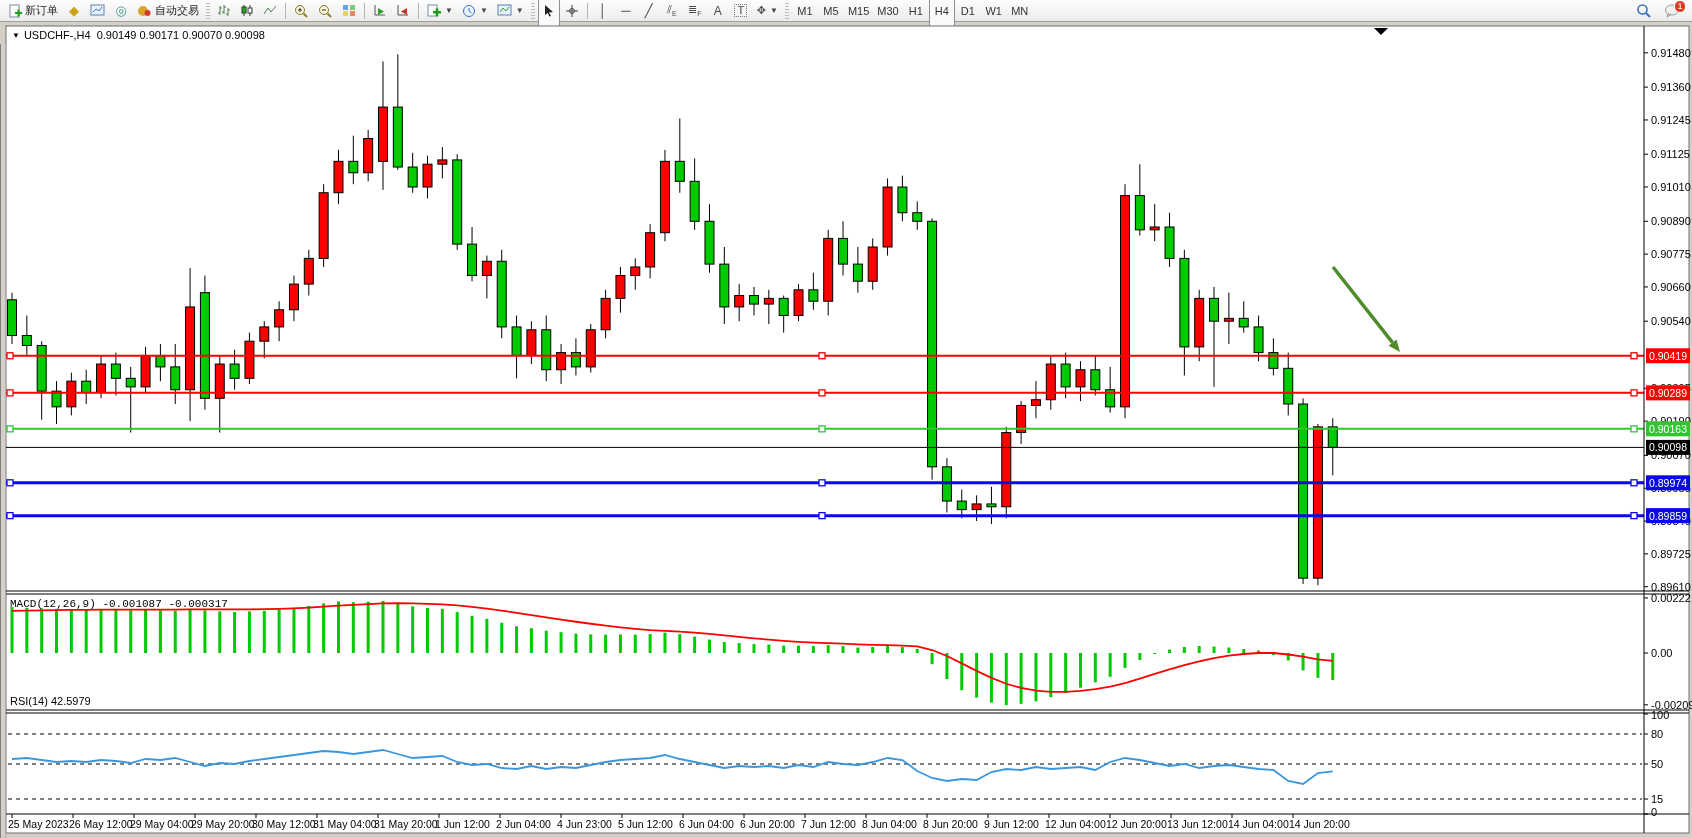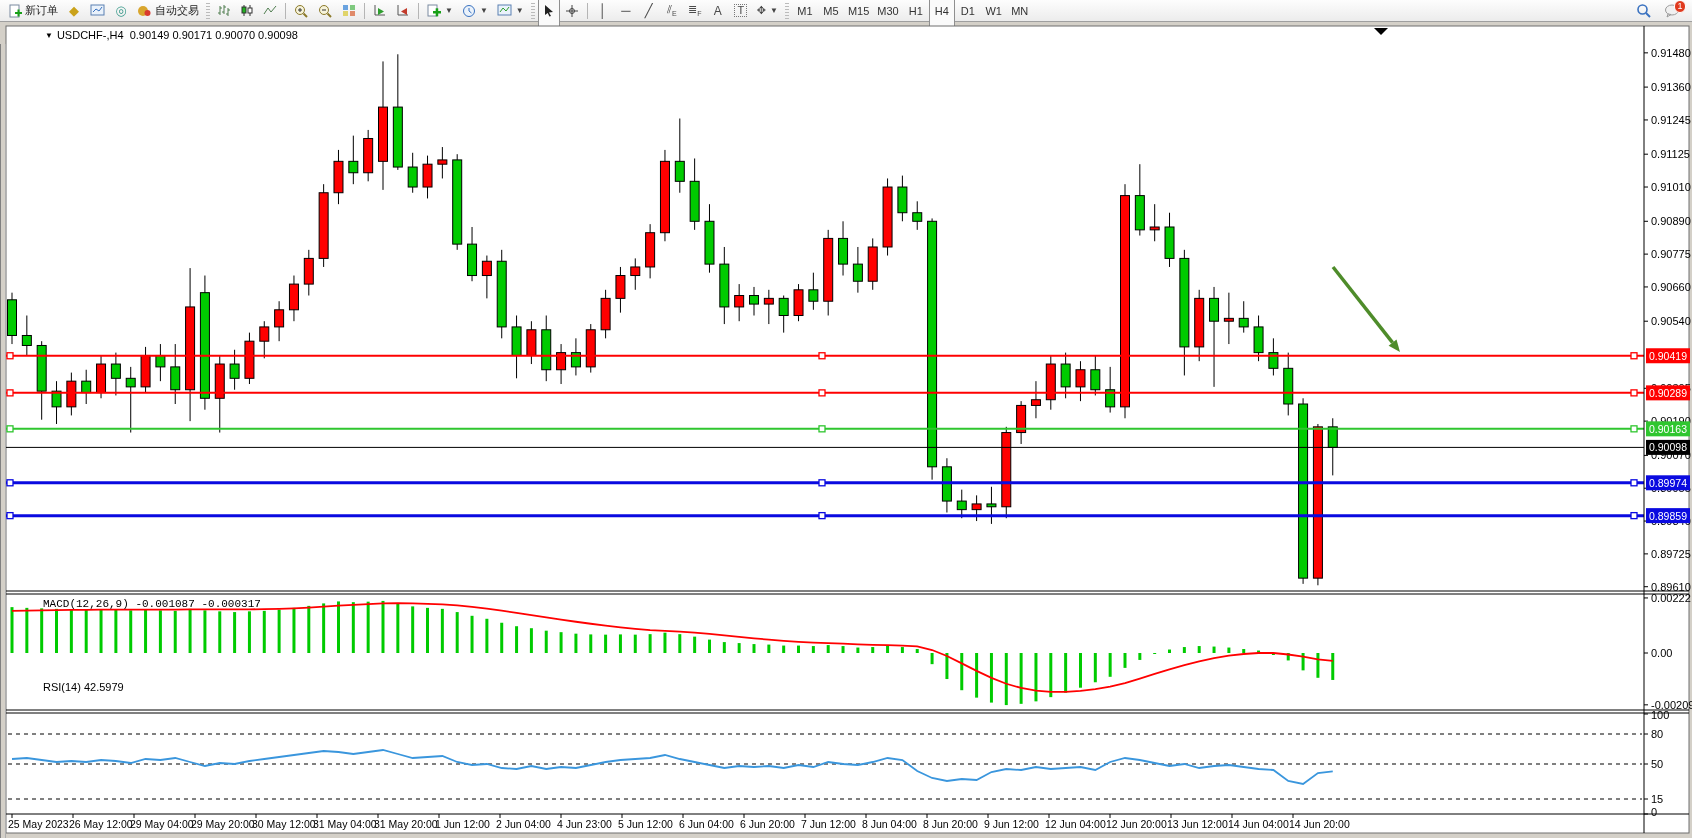--- a/index.html
+++ b/index.html
@@ -20,25 +20,25 @@
   .caret { font-size:8px; color:#444; margin-left:1px; }
   .glyph { font-size:13px; line-height:1; color:#4a4a4a; }
   #spacer { flex:1; }
   #chat-wrap { position:relative; width:24px; height:20px; display:flex; align-items:center; justify-content:center;}
   #chat-badge { position:absolute; right:-2px; top:-1px; background:#e03a1e; color:#fff;
     border-radius:7px; font-size:9px; line-height:11px; min-width:12px; text-align:center;
     border:1px solid #fff; }
   
   #chart-area { position:absolute; left:0; top:22px; width:1692px; height:816px; }
   #chart-svg { position:absolute; left:0; top:0; }
-  .ovl { position:absolute; font-size:11px; color:#000; white-space:pre; pointer-events:none;margin-left:33px; }
+  .ovl { position:absolute; font-size:11px; color:#000; white-space:pre; pointer-events:none; }
   #symbol-title { left:12px; top:7px; }
   #symbol-title .tri { font-size:8px; vertical-align:1px; margin-right:4px; }
   #macd-label { left:10px; top:576px;font-family:Liberation Mono, monospace; }
-  #rsi-label { left:10px; top:659px; }
+  #rsi-label { left:10px; top:673px; }
   #left-strip { position:absolute; left:0; top:22px; width:6px; height:812px;
     border-left:1px solid #808080; border-right:1px solid #aeaeae; background:#d4d0c8; }
 </style>
 </head>
 <body>
 
 <div id="toolbar">
   <div class="tbtn">
     <svg width="14" height="14">
         <rect x="2" y="1" width="9" height="12" fill="#fff" stroke="#7a8aa0"></rect>

